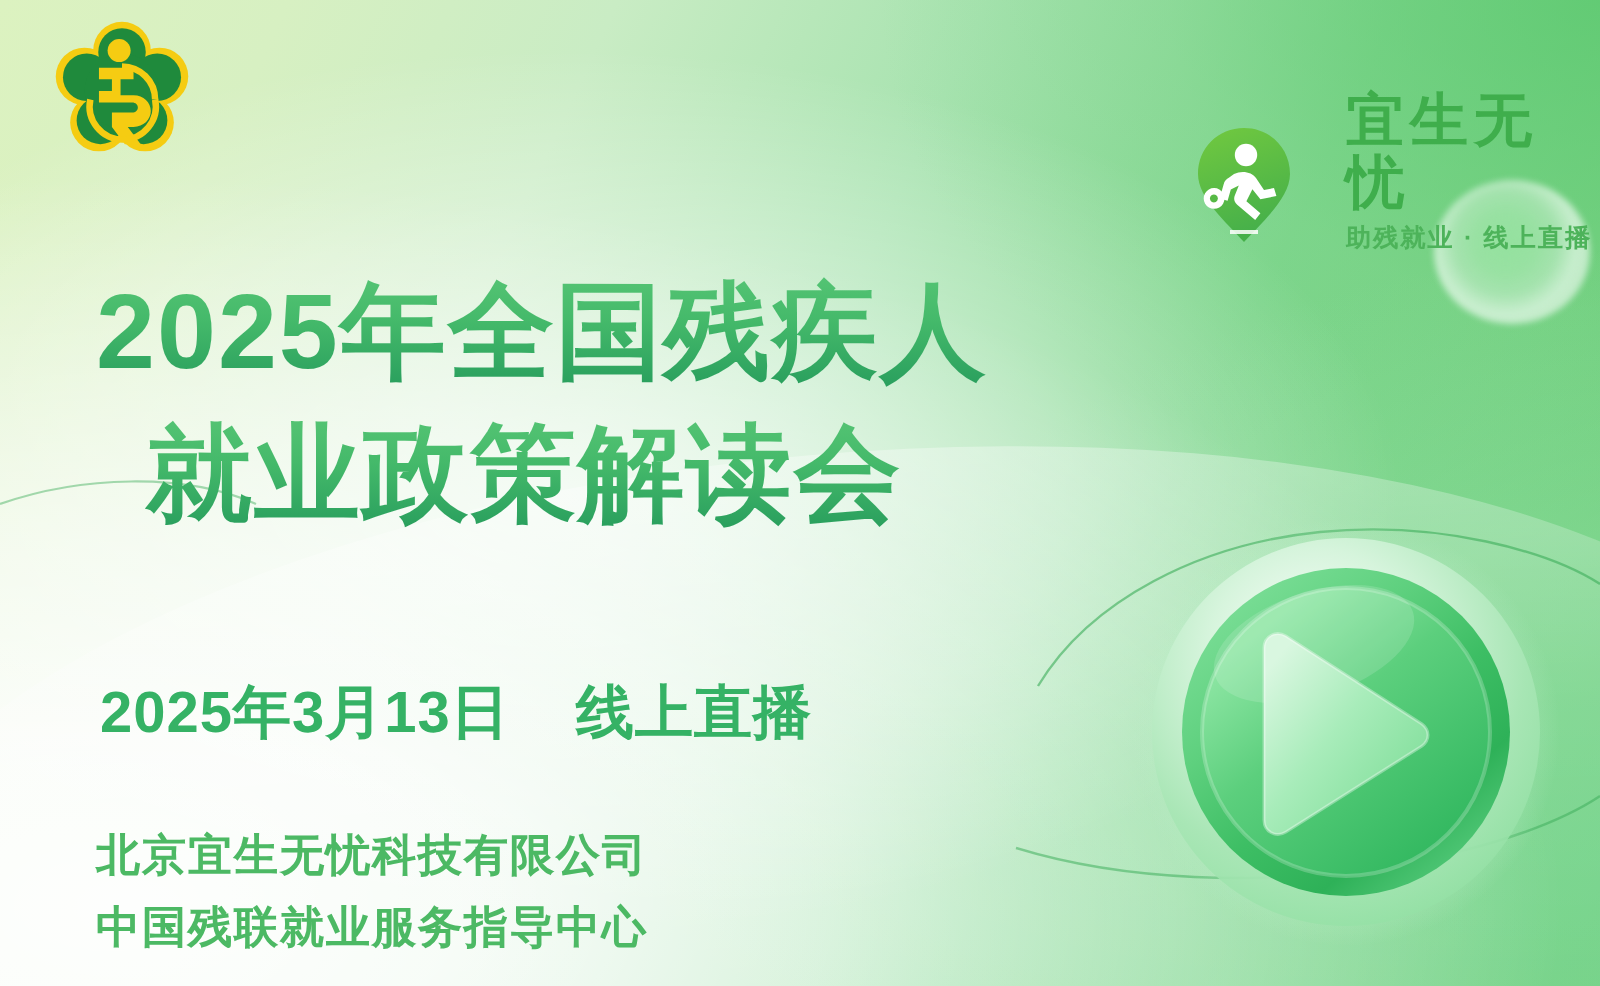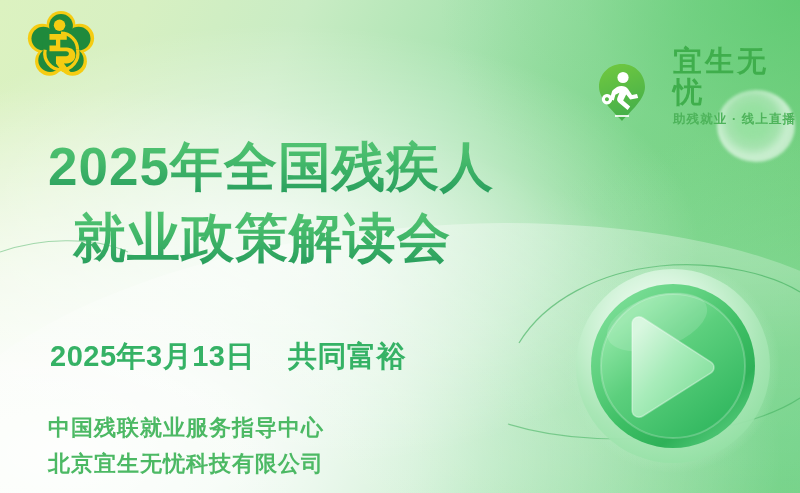--- a/index.html
+++ b/index.html
@@ -337,21 +337,21 @@
   </svg>
 
   <div class="headline">
     <div class="headline-line">2025年全国残疾人</div>
     <div class="headline-line indent">就业政策解读会</div>
   </div>
 
   <div class="event-line">
     <span>2025年3月13日</span>
     <span class="gap"></span>
-    <span>共同富裕</span>
+    <span>线上直播</span>
   </div>
 
   <div class="orgs">
+    <div class="org-line">北京宜生无忧科技有限公司</div>
     <div class="org-line">中国残联就业服务指导中心</div>
-    <div class="org-line">北京宜生无忧科技有限公司</div>
   </div>
 
 </div>
 
 </body></html>

